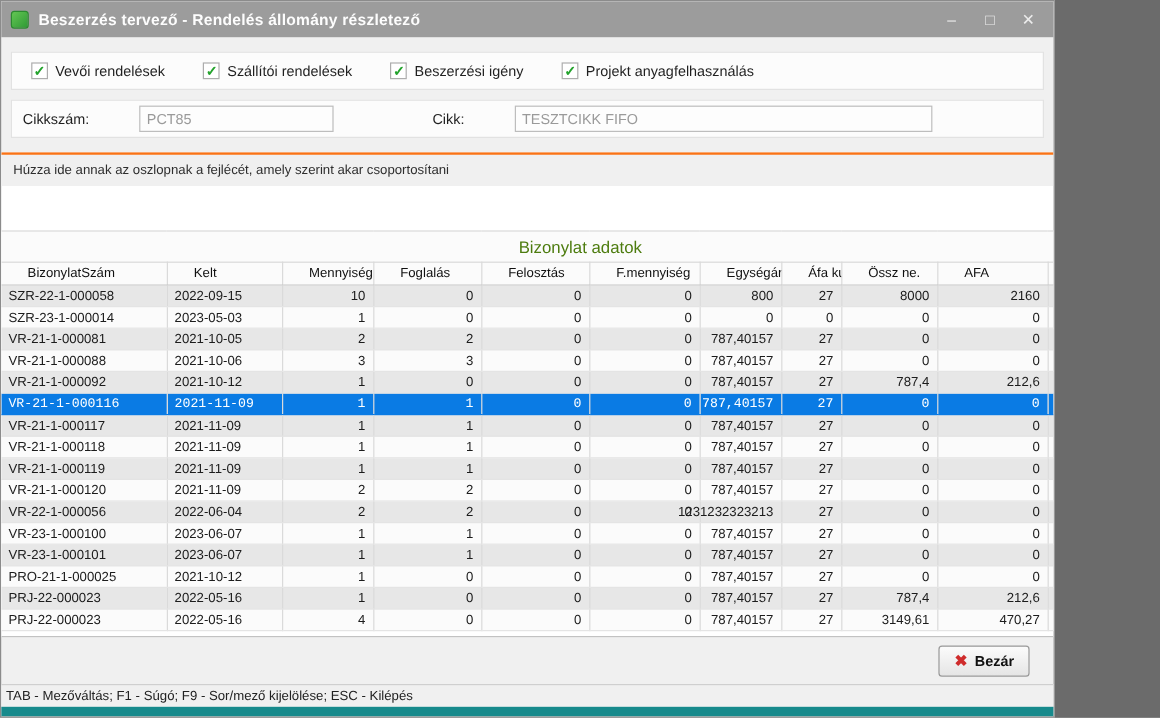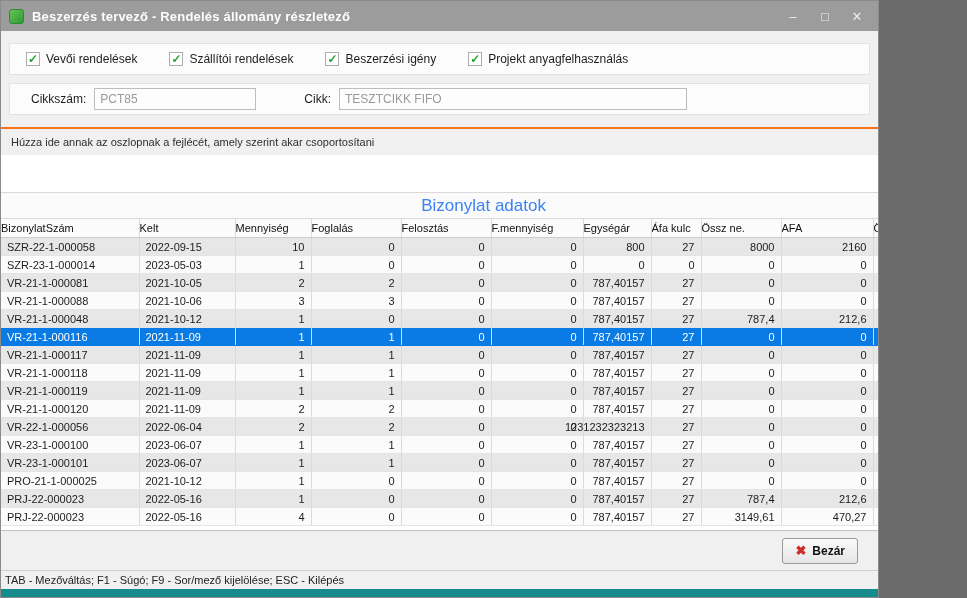--- a/index.html
+++ b/index.html
@@ -21,46 +21,46 @@
   
   .content { flex:1 1 auto; display:flex; flex-direction:column; padding-top:12px; overflow:hidden; }
   .panel { background:#fcfcfc; border:1px solid #e2e2e2; height:32px; margin:0 8px;
            display:flex; align-items:center; }
   .filters { gap:32px; padding:0 16px; margin-bottom:8px; }
   .filter-item { display:flex; align-items:center; gap:6px; font-size:12px; color:#1f1f1f; cursor:default; }
   .checkbox { width:14px; height:14px; border:1px solid #adadad; background:#fff;
               display:flex; align-items:center; justify-content:center;
               font-size:12px; font-weight:700; line-height:1; color:var(--check-green,#23a32c); }
 
-  .form-row { padding:0 21px; margin-bottom:12px; }
+  .form-row { padding:0 9px; margin-bottom:12px;gap:34px; }
   .fld-label { font-size:12px; color:#1f1f1f; margin-right:8px; }
   .fld-label.cikk { margin-left:48px; }
   .txt { height:22px; border:1px solid #bdbdbd; background:#fdfdfd; color:#9a9a9a;
          font-size:12px; padding:0 5px; font-family:inherit; }
   .txt.small { width:162px; }
   .txt.wide { width:348px; }
 
   
   .grid-panel { flex:0 0 404px; height:404px; background:#fff; display:flex; flex-direction:column;
                 border-top:2px solid #f97316; border-bottom:1px solid #c2c2c2; overflow:hidden;gap:37px; }
   .group-hint { flex:0 0 26px; background:#f0f0f0; font-size:11px; color:#2e2e2e;
                 padding:7px 0 0 10px; }
   table.grid { border-collapse:collapse; table-layout:fixed; width:965px; background:#fff; }
   .band-row th { height:26px; background:#fbfbfb; border-top:1px solid #d9d9d9; border-bottom:1px solid #d9d9d9;
-                 font-weight:400; font-size:17px; color:#3b82f6; text-align:center; }
+                 font-weight:400; font-size:14px; color:#4d7c0f; text-align:center; }
   .header-row th { height:19px; background:#fbfbfb; border-bottom:1px solid #cccccc;
                    border-right:1px solid #dadada; font-weight:400; font-size:11px; color:#101010;
-                   text-align:left; padding:0 0; white-space:nowrap; overflow:hidden; cursor:default; }
+                   text-align:left; padding:0 22px; white-space:nowrap; overflow:hidden; cursor:default; }
   tbody td { height:18px; font-size:11px; color:#1c1c1c; padding:0 6px;
              border-right:1px solid #dadada; border-bottom:1px solid #e4e4e4; white-space:nowrap; }
   tbody tr:nth-child(odd)  { background:#e7e7e7; }
   tbody tr:nth-child(even) { background:#fbfbfb; }
   td.num { direction:rtl; text-align:right; }
   tbody tr.selected { background:var(--selection-blue,#0a7be4); }
-  tbody tr.selected td { color:#fff; border-bottom-color:var(--selection-blue,#0a7be4); }
+  tbody tr.selected td { color:#fff; border-bottom-color:var(--selection-blue,#0a7be4);font-family:Liberation Mono, monospace; }
   .grid-filler { flex:1 1 auto; background:#fdfdfd; }
 
   
   .button-row { flex:1 1 auto; display:flex; justify-content:flex-end; align-items:center; padding-right:20px; }
   .close-btn { display:flex; align-items:center; gap:6px; height:26px; padding:0 12px;
                border:1px solid #999999; border-radius:3px;
                background:linear-gradient(#fbfbfb,#e5e5e5); font-family:inherit; font-size:12px;
                font-weight:700; color:#111; cursor:default; }
   .x-icon { color:var(--close-red,#cf2b2b); font-size:13px; font-weight:700; }
 
@@ -192,21 +192,21 @@
               <td class="num">3</td>
               <td class="num">0</td>
               <td class="num">0</td>
               <td class="num">787,40157</td>
               <td class="num">27</td>
               <td class="num">0</td>
               <td class="num">0</td>
               <td class="num">0</td>
             </tr>
             <tr>
-              <td>VR-21-1-000048</td>
+              <td>VR-21-1-000092</td>
               <td>2021-10-12</td>
               <td class="num">1</td>
               <td class="num">0</td>
               <td class="num">0</td>
               <td class="num">0</td>
               <td class="num">787,40157</td>
               <td class="num">27</td>
               <td class="num">787,4</td>
               <td class="num">212,6</td>
               <td class="num">1000</td>

